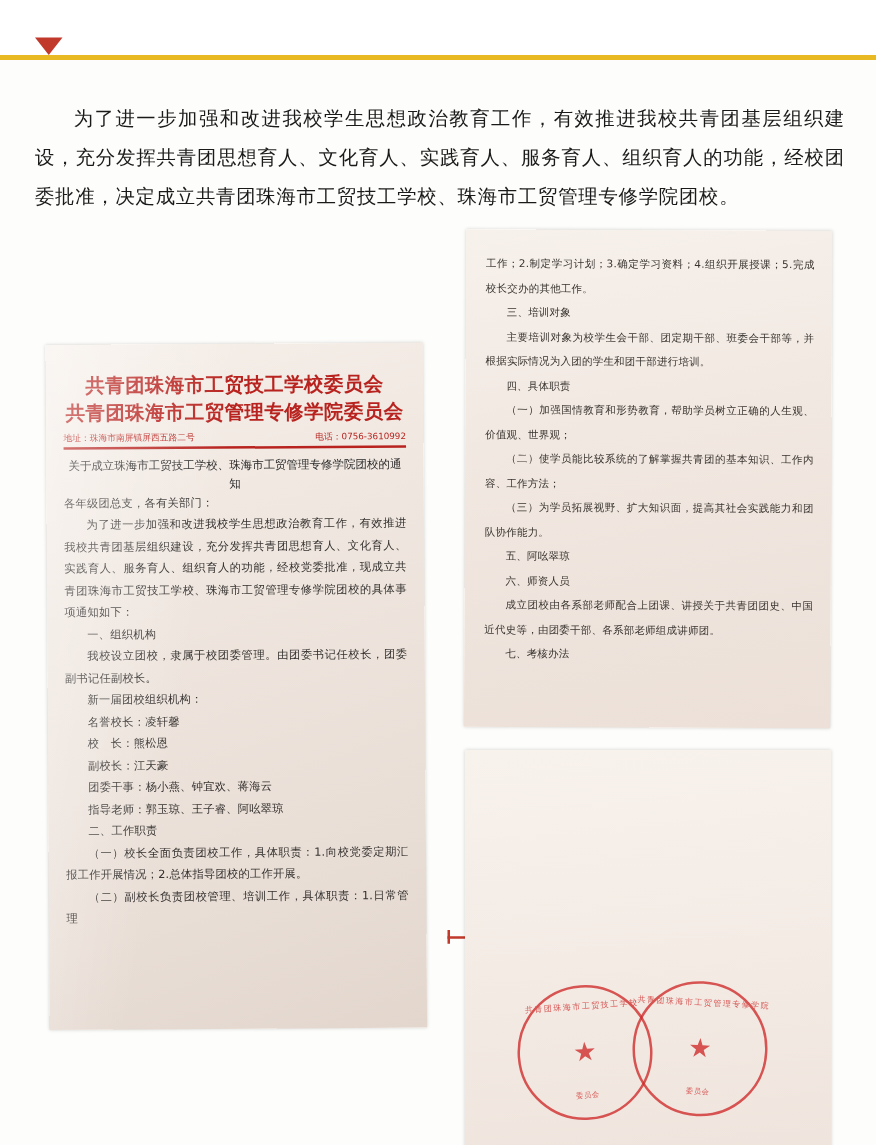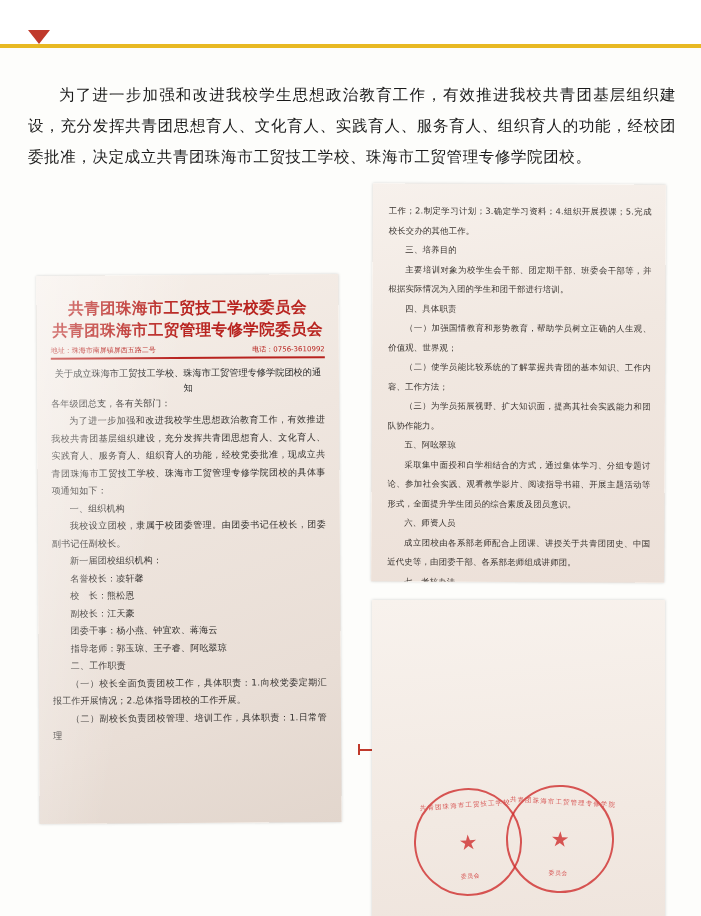--- a/index.html
+++ b/index.html
@@ -267,28 +267,27 @@
         <div class="doc-line ind1">指导老师：郭玉琼、王子睿、阿吆翠琼</div>
         <div class="doc-line ind1">二、工作职责</div>
         <div class="doc-line ind1 just">（一）校长全面负责团校工作，具体职责：1.向校党委定期汇报工作开展情况；2.总体指导团校的工作开展。</div>
         <div class="doc-line ind1 just">（二）副校长负责团校管理、培训工作，具体职责：1.日常管理</div>
       </div>
     </div>
 
     <div class="photo photo-rt">
       <div class="rt-inner">
         <div class="rt-line">工作；2.制定学习计划；3.确定学习资料；4.组织开展授课；5.完成校长交办的其他工作。</div>
-        <div class="rt-line ind1">三、培养目的</div>
+        <div class="rt-line ind1">三、培训对象</div>
         <div class="rt-line ind1">主要培训对象为校学生会干部、团定期干部、班委会干部等，并根据实际情况为入团的学生和团干部进行培训。</div>
         <div class="rt-line ind1">四、具体职责</div>
         <div class="rt-line ind1">（一）加强国情教育和形势教育，帮助学员树立正确的人生观、价值观、世界观；</div>
         <div class="rt-line ind1">（二）使学员能比较系统的了解掌握共青团的基本知识、工作内容、工作方法；</div>
         <div class="rt-line ind1">（三）为学员拓展视野、扩大知识面，提高其社会实践能力和团队协作能力。</div>
         <div class="rt-line ind1">五、阿吆翠琼</div>
-        <div class="rt-line ind1">采取集中面授和自学相结合的方式，通过集体学习、分组专题讨论、参加社会实践、观看教学影片、阅读指导书籍、开展主题活动等形式，全面提升学生团员的综合素质及团员意识。</div>
         <div class="rt-line ind1">六、师资人员</div>
         <div class="rt-line ind1">成立团校由各系部老师配合上团课、讲授关于共青团团史、中国近代史等，由团委干部、各系部老师组成讲师团。</div>
         <div class="rt-line ind1">七、考核办法</div>
 
       </div>
     </div>
 
     <div class="tick"></div>
 
     <div class="photo photo-rb">

